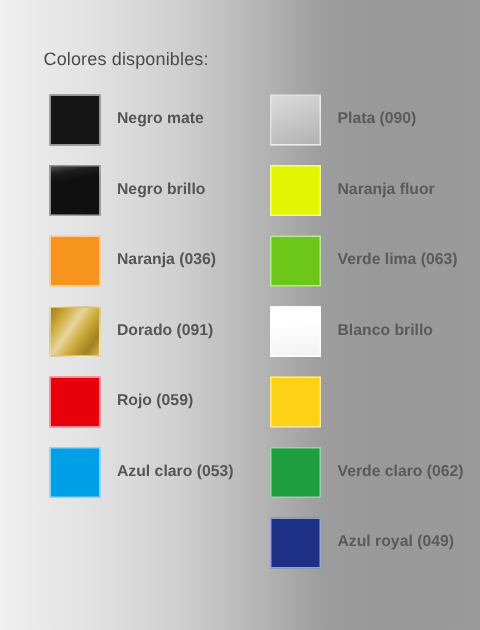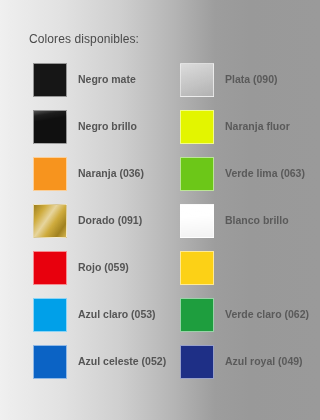--- a/index.html
+++ b/index.html
@@ -135,24 +135,20 @@
           <div class="label">Dorado (091)</div>
         </div>
         <div class="row">
           <div class="swatch " style="background-color: rgb(232, 0, 13);"></div>
           <div class="label">Rojo (059)</div>
         </div>
         <div class="row">
           <div class="swatch " style="background-color: rgb(0, 160, 233);"></div>
           <div class="label">Azul claro (053)</div>
         </div>
-        <div class="row">
-          <div class="swatch " style="background-color: rgb(11, 99, 197);"></div>
-          <div class="label">Azul celeste (052)</div>
-        </div>
       </div>
     <div class="col col-right">
         <div class="row">
           <div class="swatch fin-satin" style="background-color: rgb(198, 198, 198);"></div>
           <div class="label">Plata (090)</div>
         </div>
         <div class="row">
           <div class="swatch " style="background-color: rgb(227, 245, 0);"></div>
           <div class="label">Naranja fluor</div>
         </div>

